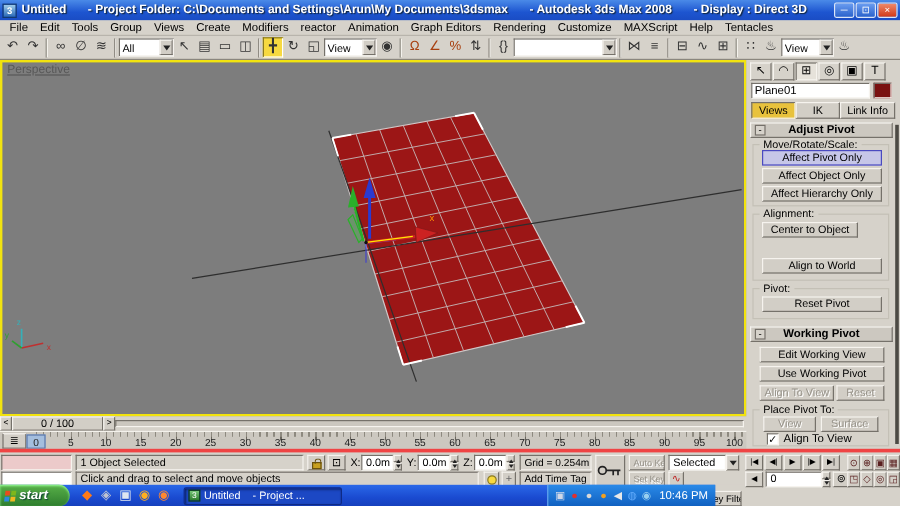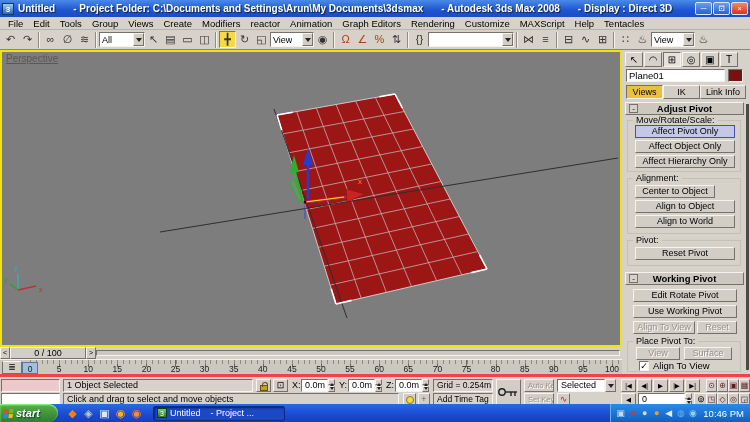--- a/index.html
+++ b/index.html
@@ -76,21 +76,21 @@
   .spin{position:absolute;width:7px;height:13px;}
   .spin i{position:absolute;left:0;width:7px;height:6px;background:#d2cec6;border:1px solid;border-color:#f6f3ee #75716a #75716a #f6f3ee;box-sizing:border-box;}
   .spin i.up{top:0;} .spin i.dn{top:7px;}
   .spin i.up:after{content:"";position:absolute;left:1px;top:1px;border:2px solid transparent;border-bottom:3px solid #222;}
   .spin i.dn:after{content:"";position:absolute;left:1px;top:0px;border:2px solid transparent;border-top:3px solid #222;}
   .pbtn{position:absolute;width:15px;height:13px;background:#d2cec6;border:1px solid;border-color:#f6f3ee #75716a #75716a #f6f3ee;box-sizing:border-box;font-size:6.5px;text-align:center;line-height:11px;}
   .nbtn{position:absolute;width:11px;height:13px;background:#d2cec6;border:1px solid;border-color:#f6f3ee #75716a #75716a #f6f3ee;box-sizing:border-box;font-size:8px;text-align:center;line-height:11px;color:#5a2020;}
   #lockicon{position:absolute;left:3px;top:5px;width:8px;height:6px;background:#c8a020;border:1px solid #6a5210;box-sizing:border-box;}
   #lockicon:before{content:"";position:absolute;left:1px;top:-4px;width:4px;height:4px;border:1px solid #6a5210;border-bottom:none;border-radius:3px 3px 0 0;}
   
-  #taskbar{left:0;top:404px;width:750px;height:18px;background:linear-gradient(#2a68e8,#1a4ad0 60%,#1640bc);display:flex;align-items:center;}
+  #taskbar{left:0;top:404px;width:596px;height:18px;background:linear-gradient(#2a68e8,#1a4ad0 60%,#1640bc);display:flex;align-items:center;}
   #startbtn{width:58px;height:18px;border-radius:0 9px 9px 0;background:linear-gradient(#58b048,#2e7d2e);
     display:flex;align-items:center;padding-left:4px;box-sizing:border-box;box-shadow:inset 0 1px 2px #9f9;}
   #startbtn span.lbl{color:#fff;font-weight:bold;font-style:italic;font-size:11px;margin-left:3px;text-shadow:1px 1px 1px #143;}
   .xplogo{width:9px;height:9px;display:grid;grid-template-columns:4px 4px;grid-template-rows:4px 4px;gap:1px;transform:skewX(-8deg);}
   .xplogo i:nth-child(1){background:#e84c1e;} .xplogo i:nth-child(2){background:#7db71c;}
   .xplogo i:nth-child(3){background:#2a8ae0;} .xplogo i:nth-child(4){background:#f0b820;}
   #quick{display:flex;gap:3px;margin-left:8px;}
   .qicon{width:13px;height:13px;font-size:11px;line-height:13px;text-align:center;}
   #taskbtn{margin-left:10px;width:132px;height:15px;background:#1c48c4;border:1px solid #0e2a86;border-radius:2px;
     display:flex;align-items:center;padding:0 3px;box-sizing:border-box;box-shadow:inset 1px 1px 2px #0a2060;}
@@ -273,33 +273,32 @@
       <span class="glabel">Move/Rotate/Scale:</span>
     </div>
     <div class="cbtn pressed" style="left:13px;top:75px;width:100px;">Affect Pivot Only</div>
     <div class="cbtn" style="left:13px;top:90px;width:100px;">Affect Object Only</div>
     <div class="cbtn" style="left:13px;top:105px;width:100px;">Affect Hierarchy Only</div>
 
     <div class="group" style="top:128px;height:56px;">
       <span class="glabel">Alignment:</span>
     </div>
     <div class="cbtn" style="left:13px;top:135px;width:80px;">Center to Object</div>
-    <div class="cbtn" style="left:13px;top:150px;width:100px;">Align to Object</div>
     <div class="cbtn" style="left:13px;top:165px;width:100px;">Align to World</div>
 
     <div class="group" style="top:190px;height:26px;">
       <span class="glabel">Pivot:</span>
     </div>
     <div class="cbtn" style="left:13px;top:197px;width:100px;">Reset Pivot</div>
 
     <div class="rollout" style="top:222px;">
       <span class="rminus">-</span>
       <span>Working Pivot</span>
     </div>
-    <div class="cbtn" style="left:11px;top:239px;width:104px;">Edit Rotate Pivot</div>
+    <div class="cbtn" style="left:11px;top:239px;width:104px;">Edit Working View</div>
     <div class="cbtn" style="left:11px;top:255px;width:104px;">Use Working Pivot</div>
     <div class="cbtn disabled" style="left:11px;top:271px;width:62px;">Align To View</div>
     <div class="cbtn disabled" style="left:75px;top:271px;width:40px;">Reset</div>
 
     <div class="group" style="top:291px;height:31px;">
       <span class="glabel">Place Pivot To:</span>
     </div>
     <div class="cbtn disabled" style="left:14px;top:297px;width:44px;">View</div>
     <div class="cbtn disabled" style="left:62px;top:297px;width:48px;">Surface</div>
     <span class="cb" style="left:17px;top:311px;">✓</span>

